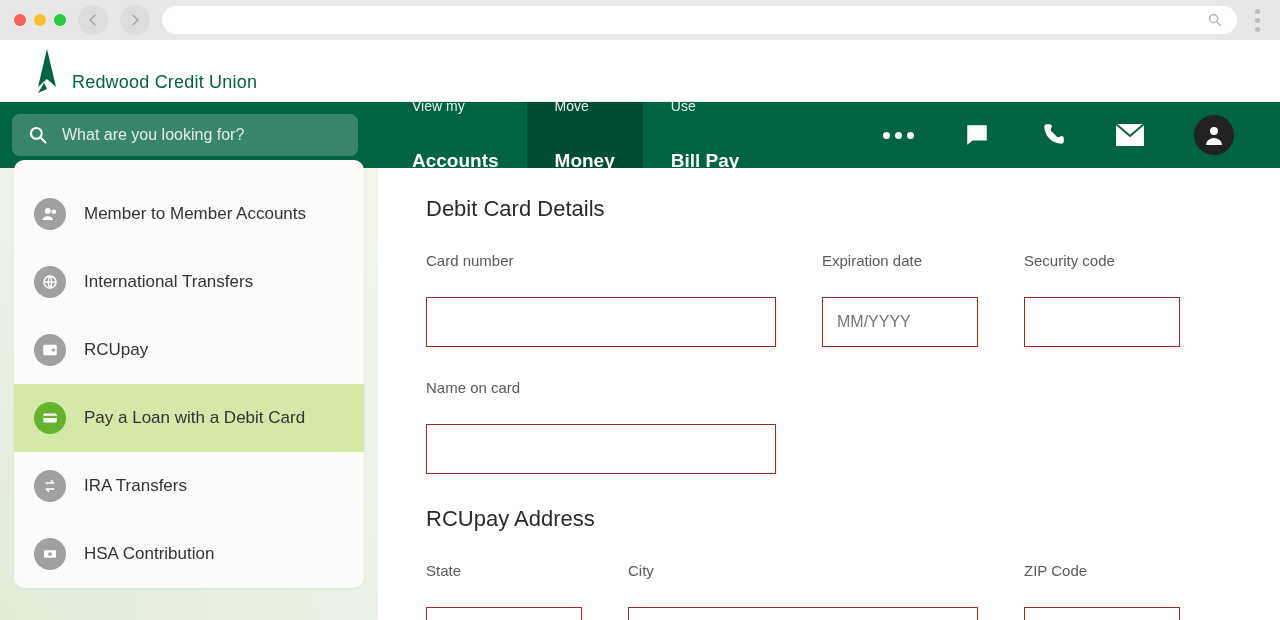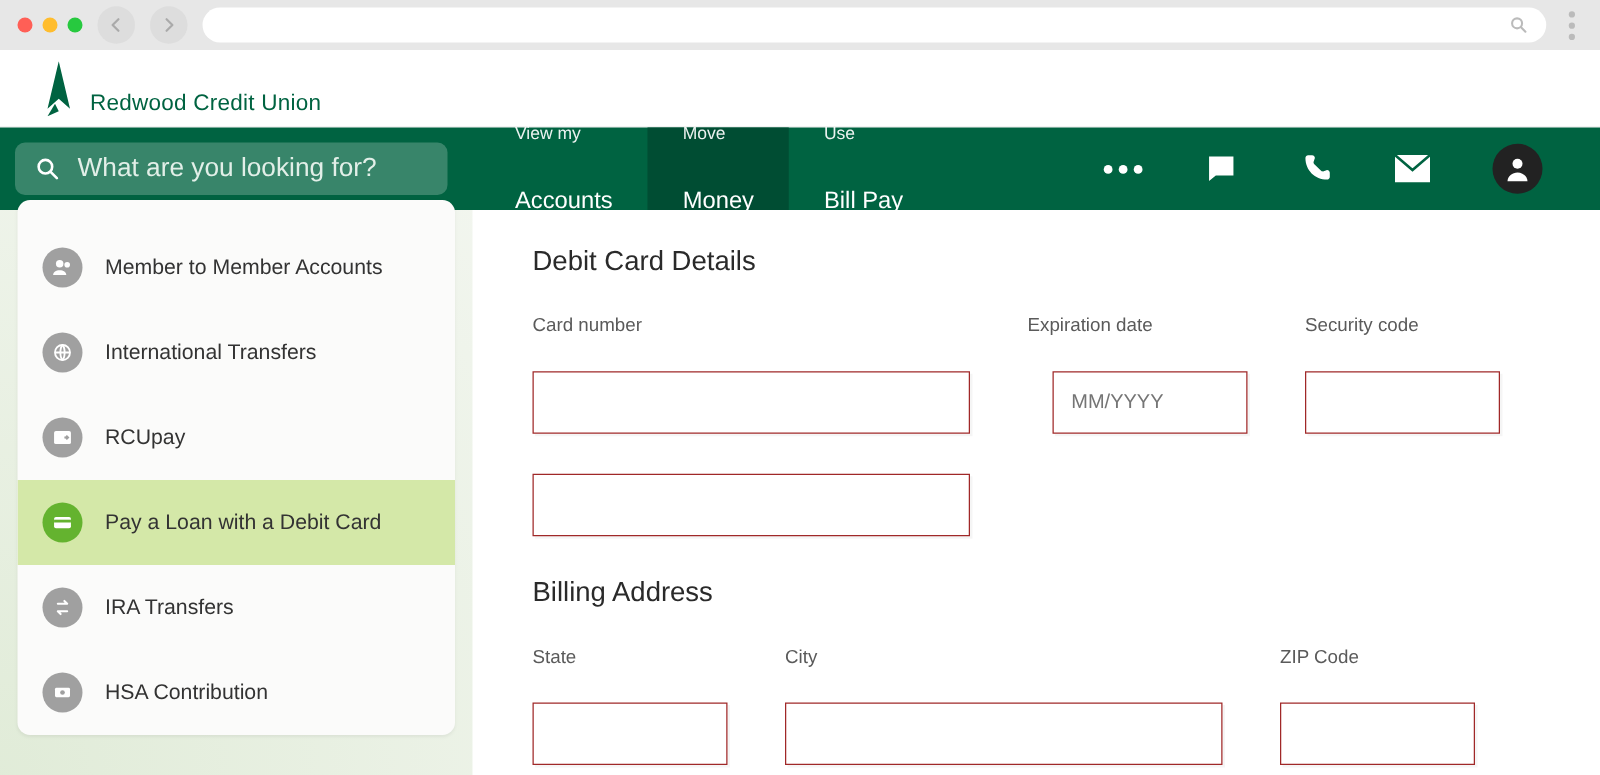--- a/index.html
+++ b/index.html
@@ -75,31 +75,31 @@
     background: rgba(255,255,255,0.22);
     border-radius:8px;
     height:42px;
     width:346px;
     display:flex; align-items:center;
     padding:0 16px;
     gap:12px;
   }
   .nav-search input {
     flex:1; border:none; background:transparent; outline:none;
-    color:#fff; font-size:21px;
+    color:#fff; font-size:16px;
   }
   .nav-search input::placeholder { color:#e2efe8; }
   .nav-links { display:flex; height:100%; margin-left:26px; }
   .nav-link {
     display:flex; flex-direction:column; justify-content:center;
     padding:0 28px; color:#fff; cursor:pointer;gap:36px;
   }
   .nav-link.active { background: var(--rcu-green-dark); }
   .nav-link .small { font-size:14px; opacity:0.92; }
-  .nav-link .big { font-size:19px; font-weight:400; line-height:1.15; }
+  .nav-link .big { font-size:19px; font-weight:700; line-height:1.15; }
   .nav-spacer { flex:1; }
   .nav-icons { display:flex; align-items:center; gap:50px; padding-right:46px; }
   .nav-icons .icon-btn { display:flex; align-items:center; justify-content:center; cursor:pointer; }
   .avatar-circle {
     width:40px; height:40px; border-radius:50%;
     background:#222; display:flex; align-items:center; justify-content:center;
   }
   .ellipsis-dots { display:flex; gap:5px; }
   .ellipsis-dots span { width:7px; height:7px; background:#fff; border-radius:50%; }
 
@@ -152,21 +152,21 @@
   .field-row { display:flex; gap:46px; margin-bottom:32px; flex-wrap:wrap;}
   .field { display:flex; flex-direction:column;gap:16px; }
   .field label { font-size:15px; color:#5a5a5a; margin-bottom:12px; }
   .field input {
     height:50px; border:1.5px solid var(--border-red);
     box-shadow: 2px 2px 0 rgba(0,0,0,0.04);
     padding:0 14px; font-size:16px; outline:none;
     background:#fff;
   }
   .w-card { width:350px; }
-  .w-exp  { width:156px;margin-left:20px; }
+  .w-exp  { width:156px; }
   .w-sec  { width:156px; }
   .w-name { width:350px; }
   .w-city { width:350px; }
   .w-state{ width:156px; }
   .w-zip  { width:156px; }
 </style>
 </head>
 <body>
 
 <div class="chrome">
@@ -341,25 +341,26 @@
         <input class="w-exp" type="text" placeholder="MM/YYYY" style="">
       </div>
       <div class="field">
         <label>Security code</label>
         <input class="w-sec" type="text" style="">
       </div>
     </div>
 
     <div class="field-row">
       <div class="field">
+        <label>Name on card</label>
         <input class="w-name" type="text" style="">
       </div>
     </div>
 
-    <div class="section-title" style="margin-top:20px;">Billing Address</div>
+    <div class="section-title" style="margin-top:20px;">RCUpay Address</div>
 
     <div class="field-row" style="margin-bottom:0;">
       <div class="field">
         <label>State</label>
         <input class="w-state" type="text" style="">
       </div>
       <div class="field">
         <label>City</label>
         <input class="w-city" type="text" style="">
       </div>

